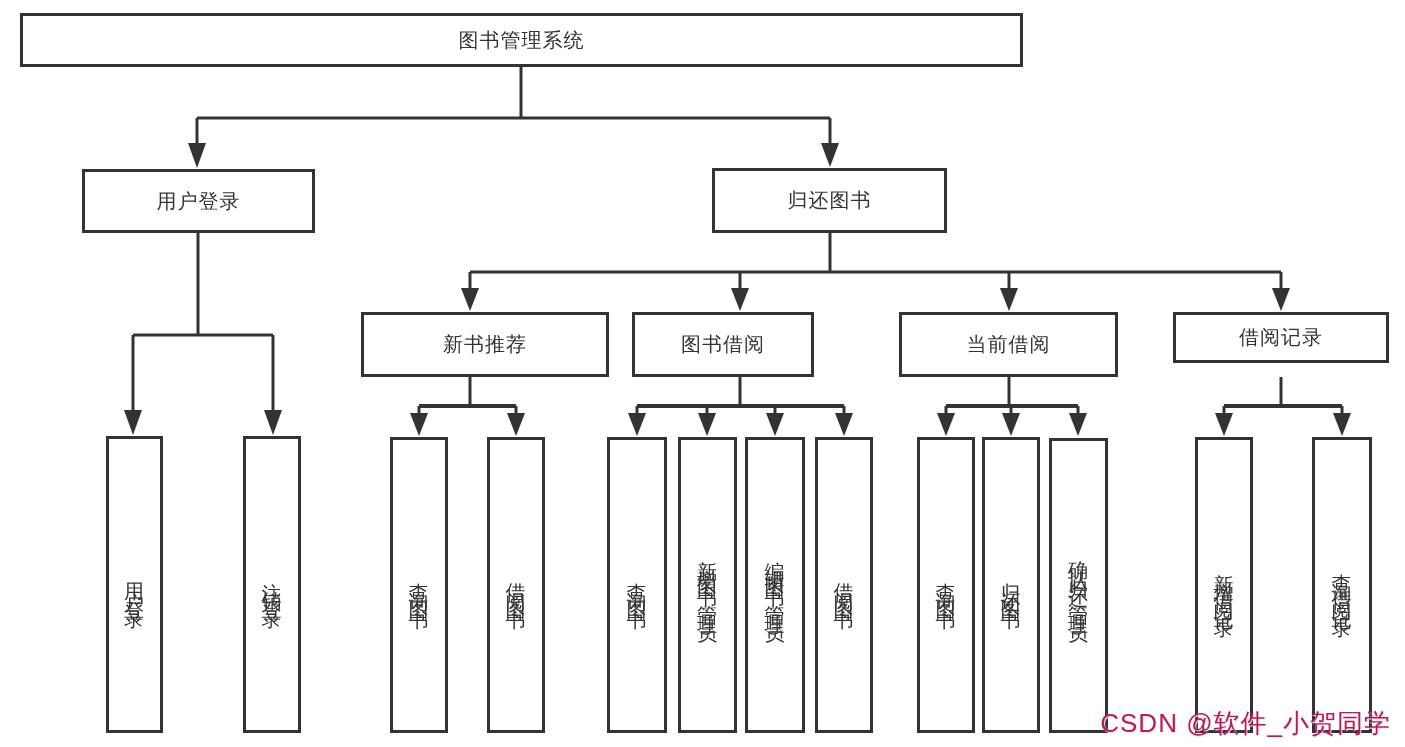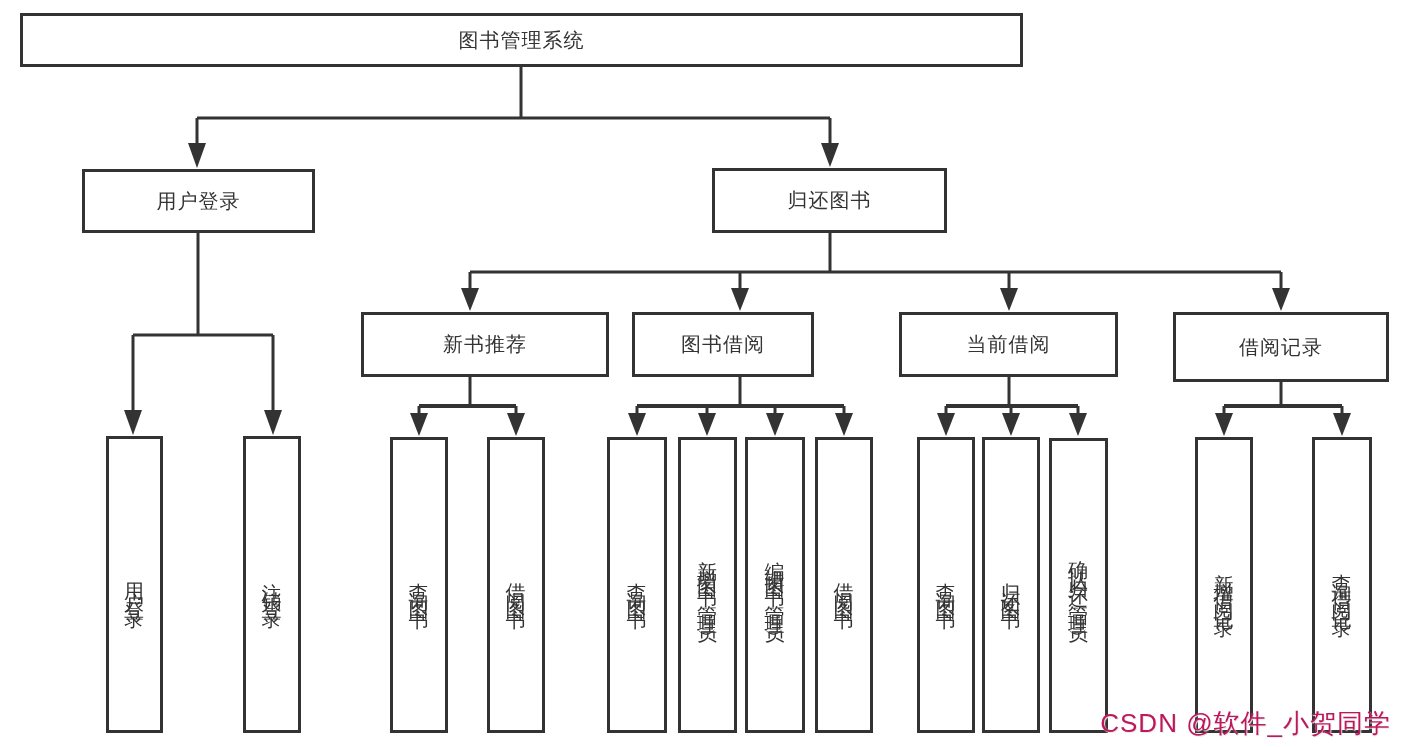--- a/index.html
+++ b/index.html
@@ -143,21 +143,21 @@
   </svg>
 
   <div class="node" style="left:20px; top:13px; width:1003px; height:54px;">图书管理系统</div>
 
   <div class="node" style="left:82px; top:169px; width:233px; height:64px;">用户登录</div>
   <div class="node" style="left:712px; top:168px; width:235px; height:65px;">归还图书</div>
 
   <div class="node" style="left:361px; top:312px; width:248px; height:65px;">新书推荐</div>
   <div class="node" style="left:632px; top:312px; width:182px; height:65px;">图书借阅</div>
   <div class="node" style="left:899px; top:312px; width:219px; height:65px;text-align:center;">当前借阅</div>
-  <div class="node" style="left:1173px; top:312px; width:216px; height:70px;">借阅记录</div>
+  <div class="node" style="left:1173px; top:312px; width:216px; height:51px;">借阅记录</div>
 
   <div class="vnode" style="left:106px; top:436px; width:57px; height:297px;">用户登录</div>
   <div class="vnode" style="left:243px; top:436px; width:58px; height:297px;">注销登录</div>
 
   <div class="vnode" style="left:390px; top:437px; width:58px; height:296px;">查询图书</div>
   <div class="vnode" style="left:487px; top:437px; width:58px; height:296px;">借阅图书</div>
 
   <div class="vnode" style="left:607px; top:437px; width:60px; height:296px;">查询图书</div>
   <div class="vnode" style="left:678px; top:437px; width:59px; height:296px;">新增图书（管理员）</div>
   <div class="vnode" style="left:745px; top:437px; width:60px; height:296px;">编辑图书（管理员）</div>

